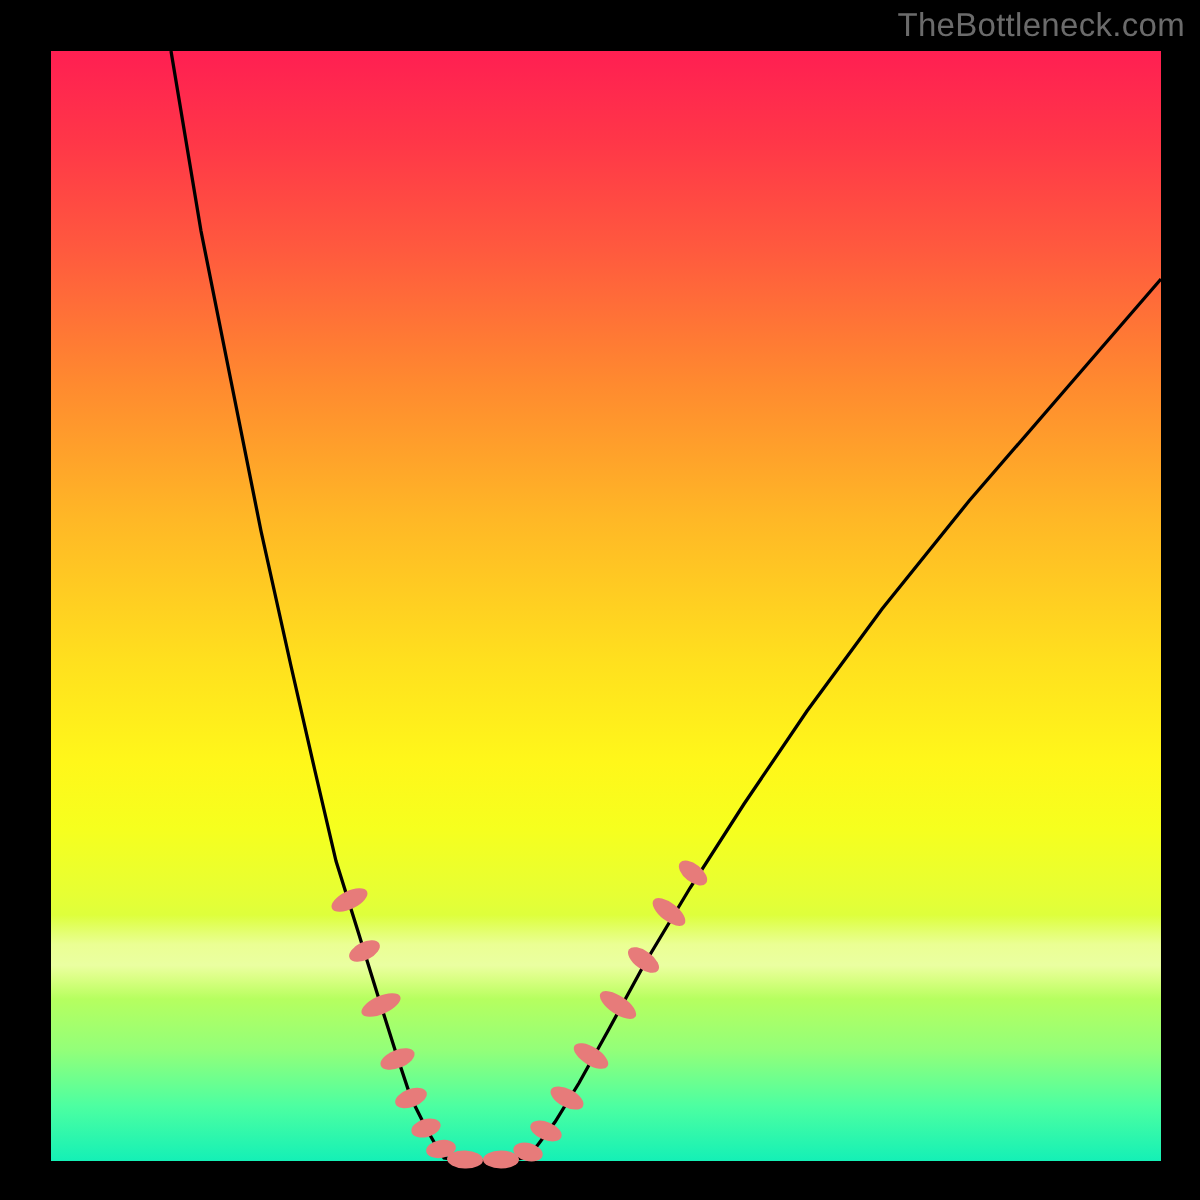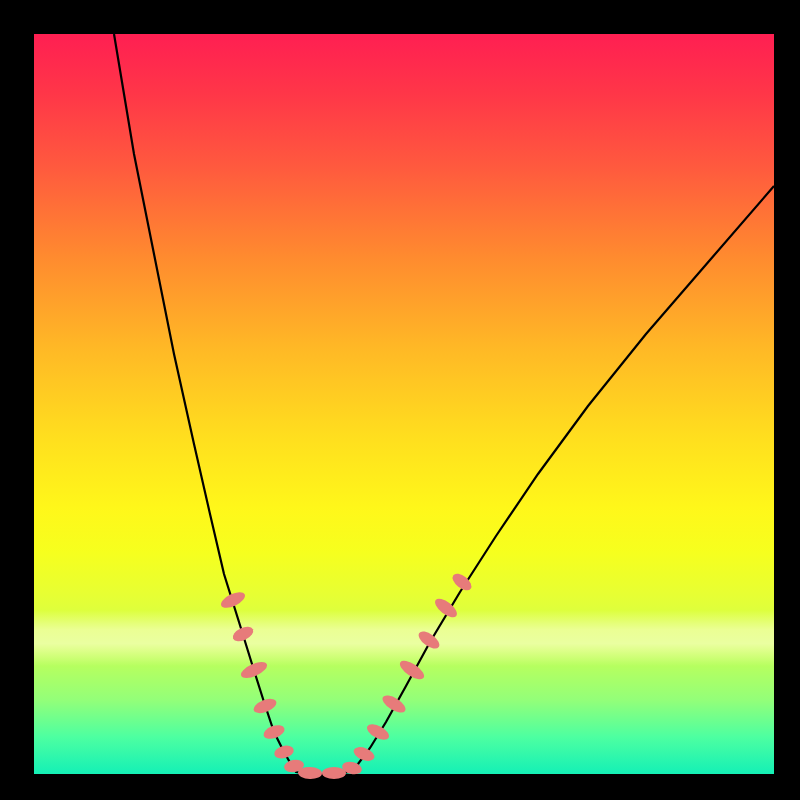--- a/index.html
+++ b/index.html
@@ -79,20 +79,21 @@
   }
   .pink-marker {
     fill: #e77b7a;
     stroke: none;
   }
 </style>
 </head>
 <body>
 
 <div class="frame">
+  <div class="watermark">TheBottleneck.com</div>
 
   <div class="plot-area">
     <div class="pale-band"></div>
 
     <svg class="curve" viewBox="0 0 740 740" preserveAspectRatio="none">
       <path id="curve-path" class="black-stroke" d="M80 0 L100 120 L120 220 L140 320 L160 410 L176 480 L190 540 L205 588 L218 630 L230 668 L240 698 L250 718 L258 732 L262 738 L262 738 L278 740 L298 740 L316 738 L316 738 L324 730 L336 714 L352 688 L372 652 L396 608 L426 558 L462 502 L504 440 L554 372 L612 300 L676 226 L740 152 "></path>
       <g id="markers">
           <ellipse cx="199" cy="566" rx="6" ry="13" class="pink-marker" transform="rotate(64 199 566)"></ellipse>
           <ellipse cx="209" cy="600" rx="6" ry="11" class="pink-marker" transform="rotate(64 209 600)"></ellipse>
           <ellipse cx="220" cy="636" rx="6" ry="14" class="pink-marker" transform="rotate(66 220 636)"></ellipse>

